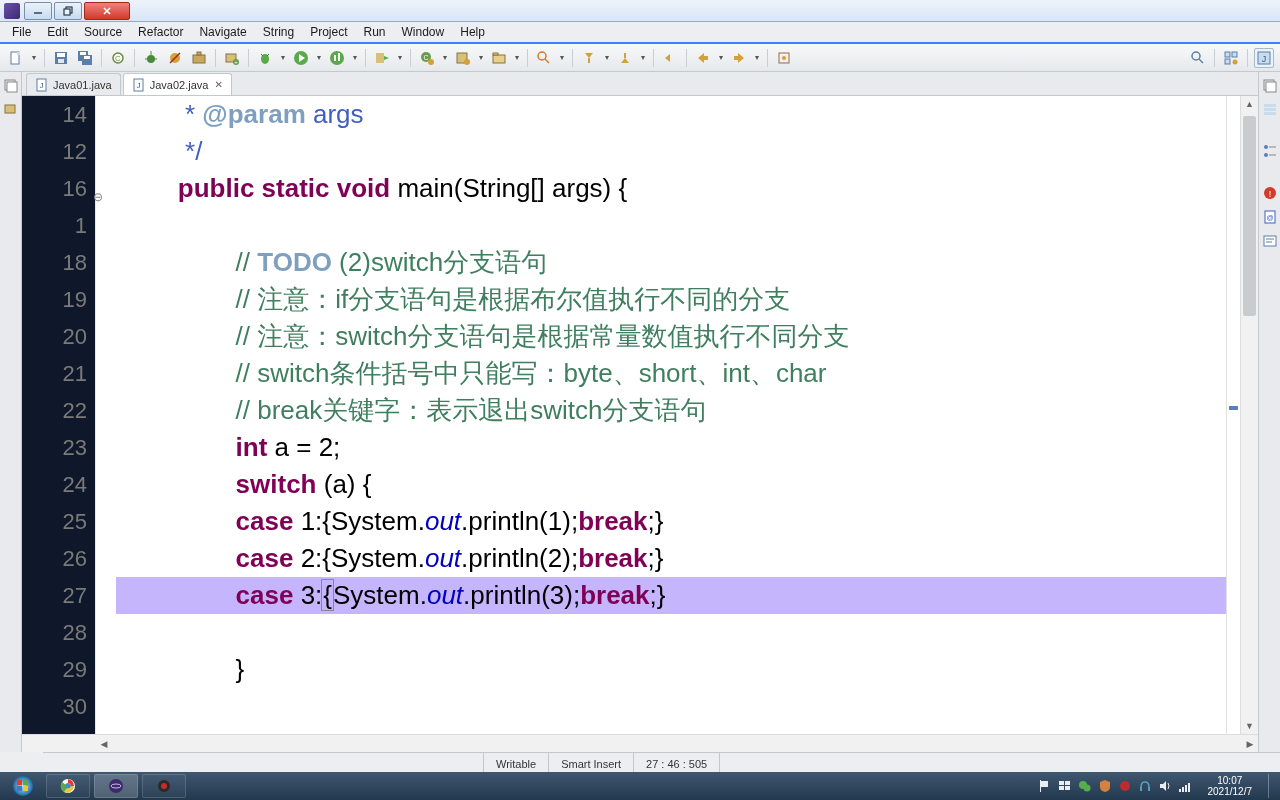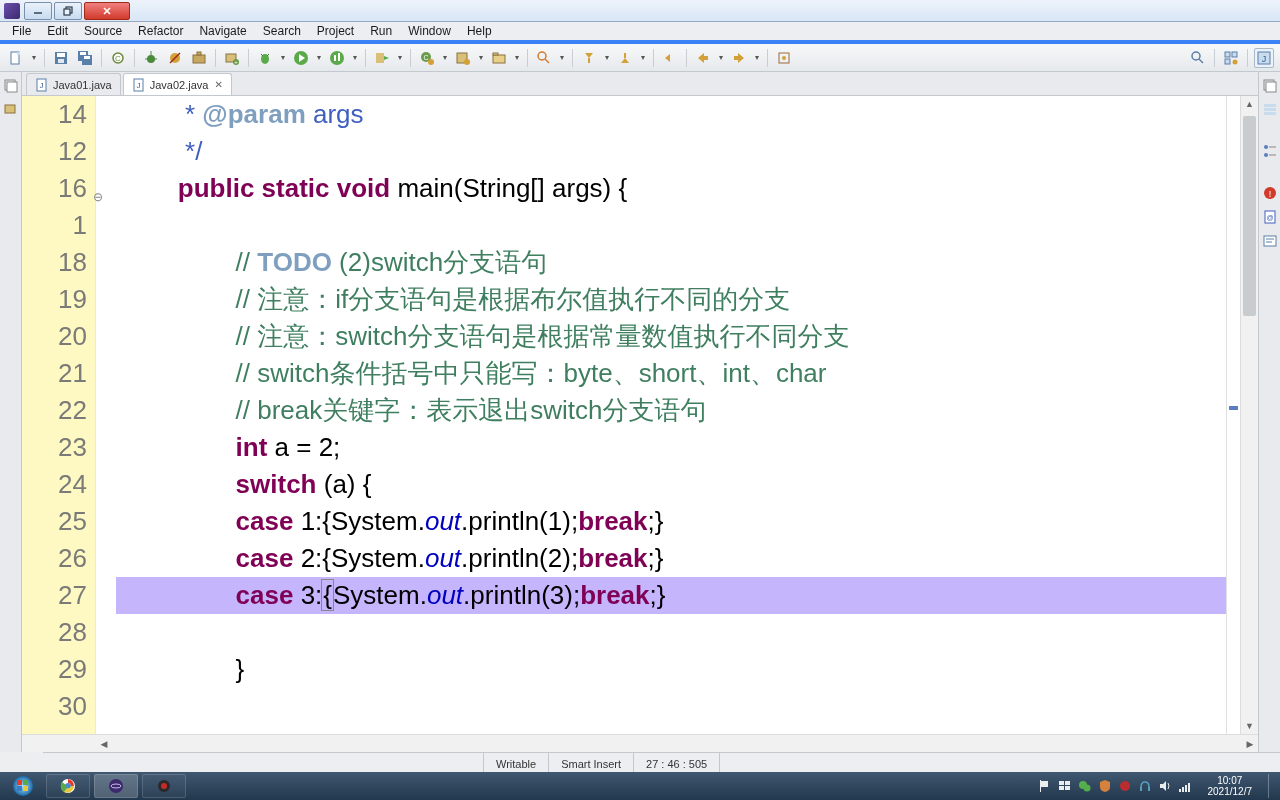--- a/index.html
+++ b/index.html
@@ -4,39 +4,39 @@
 <style>
 * { margin:0; padding:0; box-sizing:border-box; font-family:"Segoe UI",Tahoma,sans-serif; }
 body { width:1280px; height:800px; overflow:hidden; background:#eceef0; font-size:12px; }
 .titlebar { height:22px; background:linear-gradient(#eef3fb,#d8e6f7); border-bottom:1px solid #98aac2; display:flex; align-items:center; padding:0 4px; }
 .titlebar-icon { width:16px; height:16px; background:linear-gradient(135deg,#6a4fad,#3d2a6d); border-radius:2px; margin-right:4px; }
 .titlebar-text { flex:1; color:#1d2a3a; font-size:12px; }
 .wbtns { display:flex; gap:2px; }
 .wbtn { width:28px; height:18px; border:1px solid #7a8fa8; border-radius:2px; background:linear-gradient(#eaf2fb,#c7dbf0); display:flex; align-items:center; justify-content:center; font-size:10px; color:#2a3a4a; cursor:pointer; }
 .wbtn svg { width:10px; height:10px; }
 .wbtn.close { background:linear-gradient(#f08080,#d23a2a); color:#fff; width:46px; border-color:#a02818; }
-.menubar { height:22px; background:#eceef1; border-bottom:4px solid #3b82f6; display:flex; align-items:center; padding:0 4px; }
+.menubar { height:22px; background:#eceef1; border-bottom:2px solid #3b82f6; display:flex; align-items:center; padding:0 4px; }
 .menu-item { padding:2px 8px; color:#1b1b1b; cursor:pointer; }
 .toolbar { height:28px; background:linear-gradient(#f7f8fa,#e6e9ec); border-bottom:1px solid #c2c8ce; display:flex; align-items:center; padding:0 6px; gap:4px; }
 .tb-btn { width:20px; height:20px; border:1px solid transparent; border-radius:2px; display:flex; align-items:center; justify-content:center; cursor:pointer; }
 .tb-sep { width:1px; height:18px; background:#c8ced4; margin:0 2px; }
 .tb-drop { width:8px; display:flex; align-items:center; justify-content:center; color:#555; font-size:8px; cursor:pointer; }
 .ico { width:16px; height:16px; }
 .workspace { display:flex; height:680px; background:#fff; }
 .left-trim { width:22px; background:#e8eaed; border-right:1px solid #c2c8ce; display:flex; flex-direction:column; align-items:center; padding-top:4px; gap:6px; }
 .trim-btn { width:18px; height:18px; border:1px solid transparent; display:flex; align-items:center; justify-content:center; cursor:pointer; }
 .right-trim { width:22px; background:#e8eaed; border-left:1px solid #c2c8ce; display:flex; flex-direction:column; align-items:center; padding-top:4px; gap:6px; }
 .editor-area { flex:1; display:flex; flex-direction:column; background:#fff; min-width:0; }
 .tabbar { height:24px; background:#e8eaed; border-bottom:1px solid #c2c8ce; display:flex; align-items:flex-end; padding-left:4px; }
 .tab { height:22px; padding:0 8px; display:flex; align-items:center; gap:4px; border:1px solid #c2c8ce; border-bottom:none; background:#e8eaed; border-radius:3px 3px 0 0; margin-right:2px; cursor:pointer; font-size:11px; color:#333; }
 .tab.active { background:#fff; }
 .tab .close-x { font-size:10px; color:#666; margin-left:2px; cursor:pointer; }
 .java-ico { width:14px; height:14px; }
 .code-container { flex:1; display:flex; overflow:hidden; position:relative; }
-.gutter { width:74px; text-align:right; padding-right:8px; background:#fef9c3; color:#7a7a78; font-family:Consolas,monospace; font-size:26px; user-select:none; border-right:1px solid #e6e8ea; }
+.gutter { width:74px; text-align:right; padding-right:8px; background:#0f172a; color:#7a7a78; font-family:Consolas,monospace; font-size:22px; user-select:none; border-right:1px solid #e6e8ea; }
 .gutter .ln { height:37px; line-height:37px; position:relative; }
 .gutter .ln.fold::after { content:"⊖"; position:absolute; right:-16px; top:9px; font-size:12px; color:#888; }
 .anno-col { width:20px; background:#fff; }
 .code { flex:1; font-family:Consolas,"Microsoft YaHei",monospace; font-size:26px; line-height:37px; white-space:pre; color:#000; overflow:hidden; position:relative; }
 .code .line { height:37px; padding-left:4px; }
 .code .line.hl { background:#c4b5fd; }
 .kw { color:#7f0055; font-weight:bold; }
 .cm { color:#3f7f5f; }
 .todo { color:#7f9fbf; font-weight:bold; }
 .jd { color:#3f5fbf; }
@@ -91,21 +91,21 @@
       </div>
   </div>
 </div>
 
 <div class="menubar">
   <span class="menu-item">File</span>
   <span class="menu-item">Edit</span>
   <span class="menu-item">Source</span>
   <span class="menu-item">Refactor</span>
   <span class="menu-item">Navigate</span>
-  <span class="menu-item">Search</span>
+  <span class="menu-item">String</span>
   <span class="menu-item">Project</span>
   <span class="menu-item">Run</span>
   <span class="menu-item">Window</span>
   <span class="menu-item">Help</span>
 </div>
 
 <div class="toolbar">
   <div class="tb-btn">
       <svg class="ico" viewBox="0 0 16 16">
         <rect x="3" y="2" width="8" height="12" fill="#fff" stroke="#5a7fa8"></rect>

